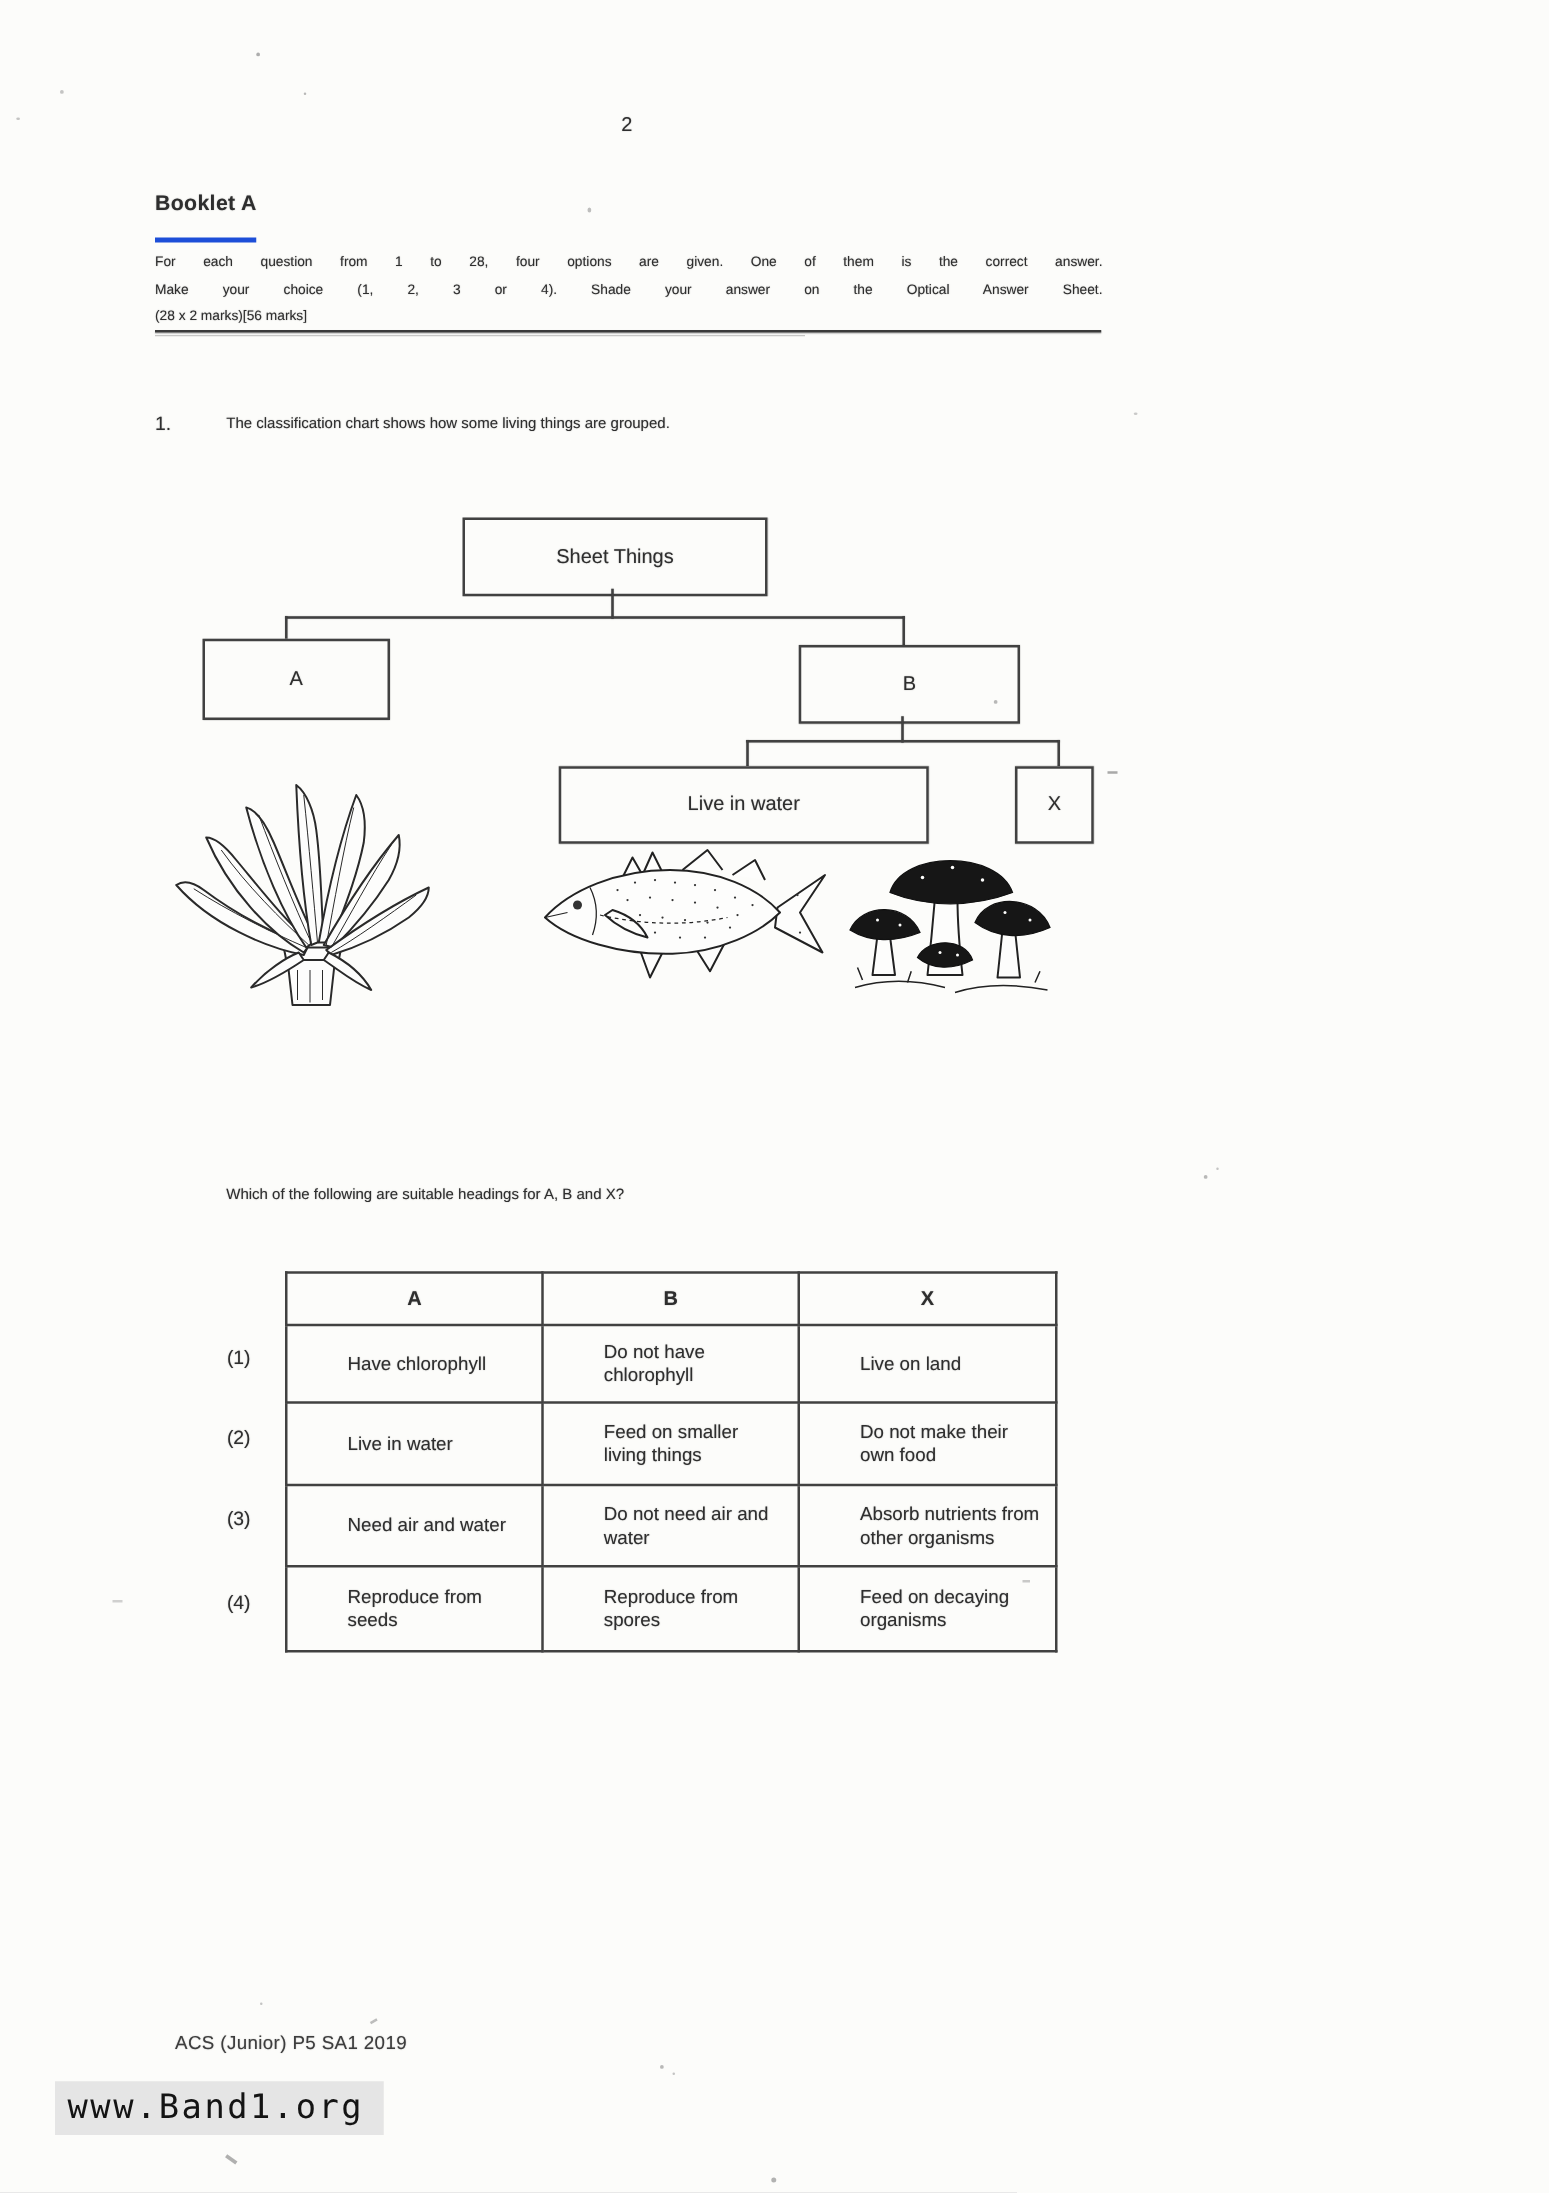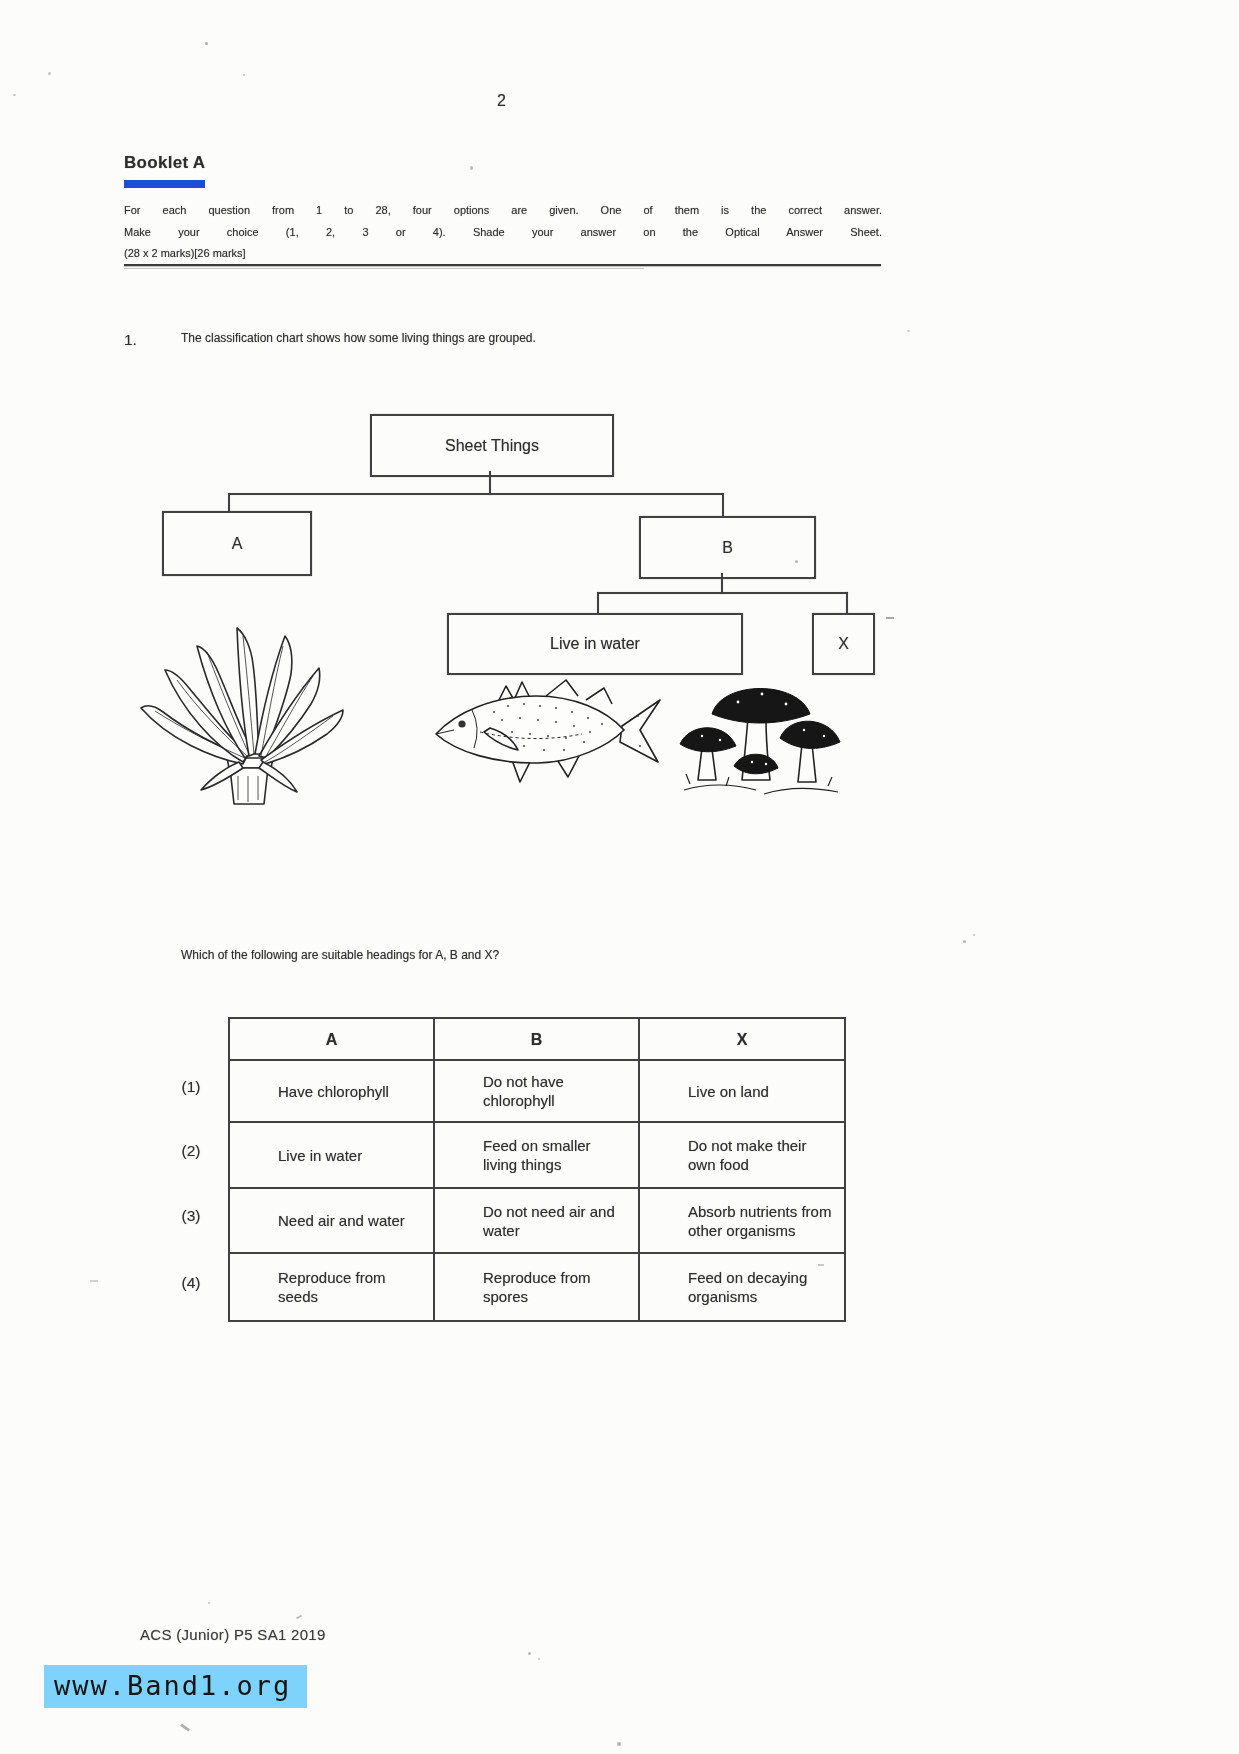--- a/index.html
+++ b/index.html
@@ -5,21 +5,21 @@
   html,body{margin:0;padding:0;background:#d9d9d9;}
   .page{
     position:relative;width:1239px;height:1754px;margin:0 auto;
     background:#fcfcfa;overflow:hidden;
     font-family:"Liberation Sans", sans-serif;
     color:#2e2e2e;
   }
   .txt{text-shadow:0 0 1px rgba(46,46,46,.45);}
   .abs{position:absolute;}
   .pageno{font-size:16px;}
-  .booklet-title{font-size:17px;font-weight:bold;border-bottom:8px solid #1d4ed8;padding-bottom:8px;letter-spacing:.3px;}
+  .booklet-title{font-size:17px;font-weight:bold;border-bottom:4px solid #1d4ed8;padding-bottom:18px;letter-spacing:.3px;}
   .instr{width:758px;font-size:11px;line-height:21.5px;}
   .instr .jline{text-align:justify;text-align-last:justify;}
   .marksrow{display:flex;justify-content:flex-start;}
   .rule{background:#3a3a3a;box-shadow:0 1px 1px rgba(0,0,0,.25);}
   .rule2{background:#9a9a9a;opacity:.55;}
   .qnum{font-size:15.5px;}
   .qtext{font-size:12px;}
   .cbox{
     position:absolute;border:2px solid #414141;background:#fcfcfa;
     display:flex;align-items:center;justify-content:center;
@@ -33,21 +33,21 @@
   .opt-table th,.opt-table td{
     border:2px solid #414141;padding:6px 10px;vertical-align:middle;
     background:#fcfcfa;
   }
   .opt-table th{height:36px;font-weight:600;font-size:16px;text-align:center;padding:2px;}
   .opt-table td{text-align:left;padding-left:48px;}
   .optlabel{font-size:15.5px;width:46px;text-align:center;}
   .footer{font-size:15px;color:#3d3d3d;letter-spacing:.3px;}
   .watermark{
     font-family:"DejaVu Sans Mono", monospace;font-size:27px;font-weight:500;
-    letter-spacing:2px;color:#141414;background:#7dd3fc;padding:5px 16px 7px 10px;
+    letter-spacing:2px;color:#141414;background:#e5e5e5;padding:5px 16px 7px 10px;
   }
   .speck{position:absolute;background:#8b8b8b;border-radius:50%;}
   .smudge{position:absolute;background:#7d7d7d;}
   svg{display:block;}
 </style>
 </head>
 <body>
 
 <div class="page">
 
@@ -55,21 +55,21 @@
 
   <div class="abs" style="left:124px;top:153px;">
     <span class="booklet-title txt">Booklet A</span>
   </div>
 
   <div class="abs instr" style="left:124px;top:200px;">
     <div class="jline txt">For each question from 1 to 28, four options are given. One of them is the correct answer.</div>
     <div class="jline txt">Make your choice (1, 2, 3 or 4). Shade your answer on the Optical Answer Sheet.</div>
     <div class="marksrow">
       <span class="txt">(28 x 2 marks)</span>
-      <span class="txt">[26 marks]</span>
+      <span class="txt">[56 marks]</span>
     </div>
   </div>
   <div class="abs rule" style="left:124px;top:264px;width:757px;height:2px;"></div>
   <div class="abs rule2" style="left:124px;top:268px;width:520px;height:1px;"></div>
 
   <div class="abs qnum txt" style="left:124px;top:331px;">1.</div>
   <div class="abs qtext txt" style="left:181px;top:331px;">The classification chart shows how some living things are grouped.</div>
 
   <div class="abs" style="left:0;top:0;">
     <div class="cbox txt" style="left:370px;top:414px;width:240px;height:59px;">Sheet Things</div>

